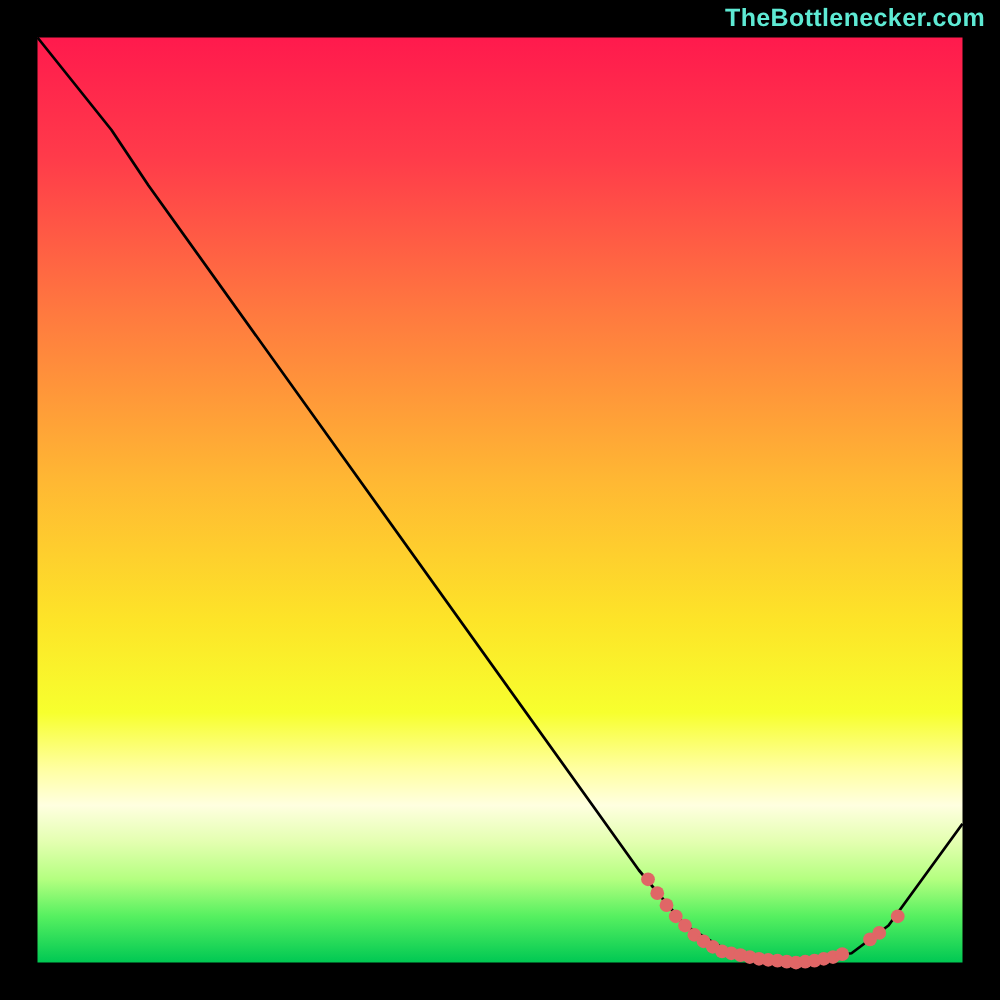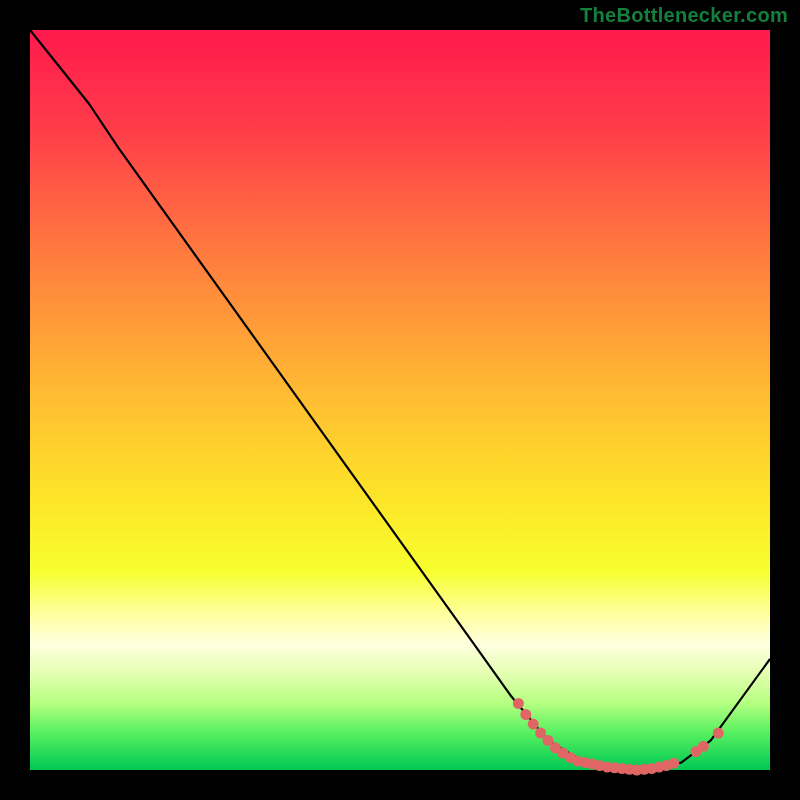--- a/index.html
+++ b/index.html
@@ -14,21 +14,21 @@
   .stage {
     width: 800px;
     height: 800px;
     position: relative;
     background: #000;
   }
   .watermark {
     position: absolute;
     top: 4px;
     right: 12px;
-    color: #15803d;
+    color: #5eead4;
     font-size: 20px;
     font-weight: 600;
     letter-spacing: 0.3px;
     z-index: 10;
   }
   svg {
     display: block;
   }
 </style>
 </head>

